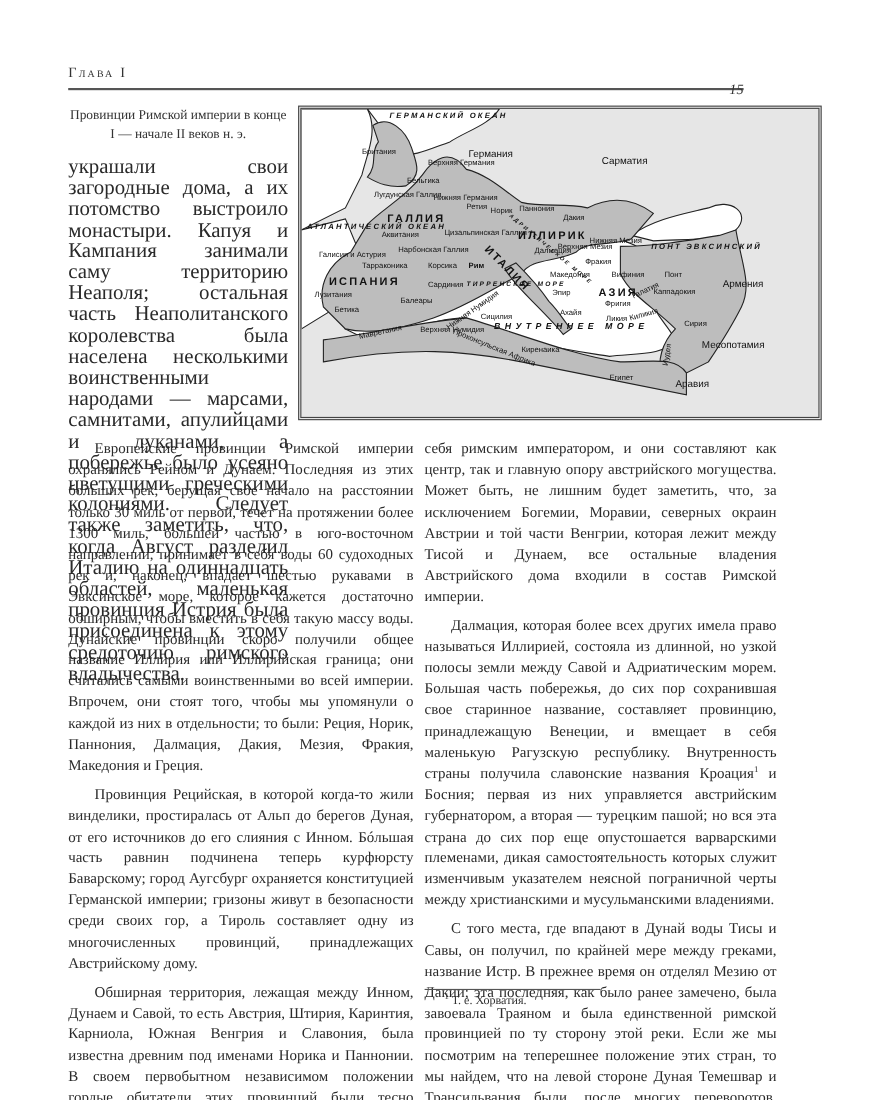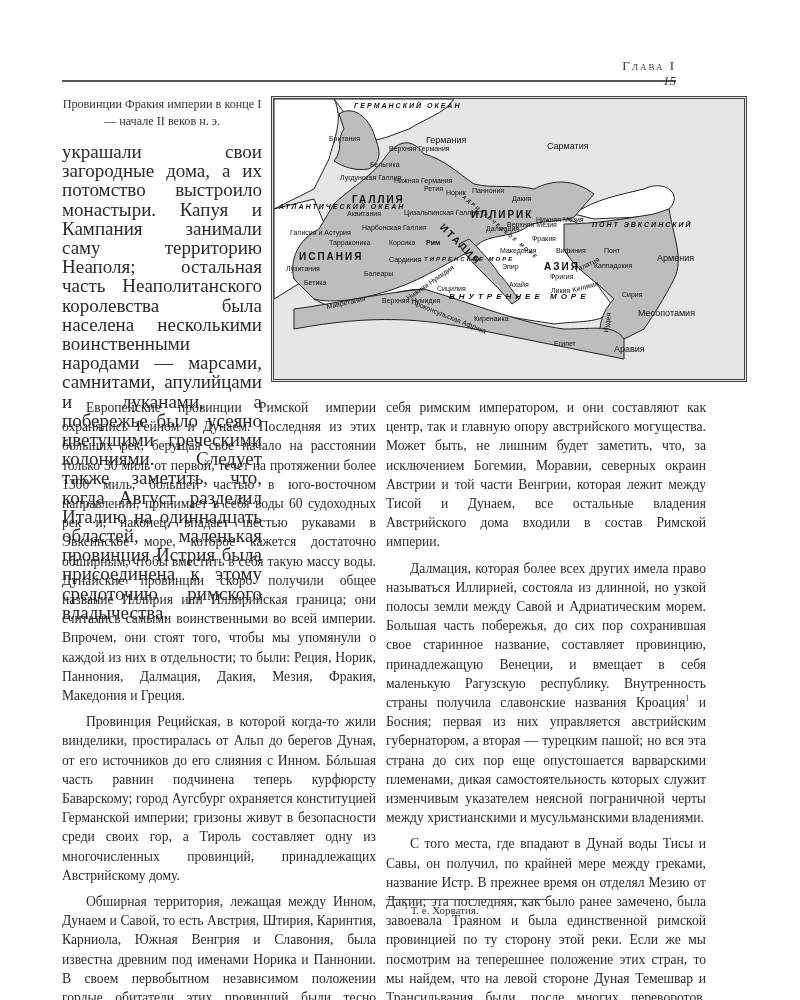--- a/index.html
+++ b/index.html
@@ -1,19 +1,19 @@
 <!DOCTYPE html>
 <html><head>
 <meta charset="utf-8">
 <style>
   html, body { margin:0; padding:0; background:#fff; }
   body { width:800px; height:1000px; position:relative; overflow:hidden; color:#2a2a2a;
          font-family:"Liberation Serif","DejaVu Serif",serif; }
   .header { position:absolute; left:62px; top:56px; width:614px; height:24px; border-bottom:2px solid #555; }
-  .header .title { position:absolute; left:0; right:0; top:2px; text-align:right; font-size:13px; letter-spacing:2px; font-variant:small-caps; color:#333; }
+  .header .title { position:absolute; left:0; right:0; top:2px; text-align:left; font-size:13px; letter-spacing:2px; font-variant:small-caps; color:#333; }
   .header .pageno { position:absolute; right:0; top:2px; font-size:13px; font-style:italic; color:#333;margin-top:15px; }
   .caption { position:absolute; left:62px; top:96px; width:200px; text-align:center; font-size:12.2px; line-height:17px; color:#333; }
   .side-text { position:absolute; left:62px; top:142px; width:200px; font-size:19px; line-height:19.2px; text-align:justify; hyphens:manual; }
   .map { position:absolute; left:271px; top:96px; width:476px; height:286px; border:3px double #444; background:#e6e6e6; box-sizing:border-box; overflow:hidden; }
   .map svg { position:absolute; left:0; top:0; }
   .map .lbl { position:absolute; font-family:"Liberation Sans","DejaVu Sans",sans-serif; font-size:7px; color:#111; white-space:nowrap; }
   .map .big { font-size:10px; font-weight:bold; letter-spacing:2px; }
   .map .sea { font-size:7px; font-style:italic; letter-spacing:2px; font-weight:bold; }
   .map .mid { font-size:9px; }
   .col { position:absolute; top:398px; width:314px; font-size:13.6px; line-height:19.2px; text-align:justify; }
@@ -26,21 +26,21 @@
   .footnote { position:absolute; left:404px; top:904px; font-size:11px; color:#333; }
 </style>
 </head>
 <body>
 
 <div class="header">
   <div class="title">Глава I</div>
   <div class="pageno">15</div>
 </div>
 
-<div class="caption">Провинции Фракия империи в конце I — начале II веков н. э.</div>
+<div class="caption">Провинции Римской империи в конце I — начале II веков н. э.</div>
 
 <div class="side-text">украшали свои загородные дома, а их потомство выстроило монастыри. Капуя и Кампания занимали саму территорию Неаполя; остальная часть Неаполитанского королевства была населена несколькими воинственными народами — марсами, самнитами, апулийцами и луканами, а побережье было усеяно цветущими греческими колониями. Следует также заметить, что, когда Август разделил Италию на одиннадцать областей, маленькая провинция Истрия была присоединена к этому средоточию римского владычества.</div>
 
 <div class="map">
   <svg width="458" height="280" viewBox="0 0 458 280">
 
     <path d="M0,0 L60,0 C70,20 60,40 55,60 L40,90 L0,110 Z" fill="#fff" stroke="#222" stroke-width="1"></path>
     <path d="M60,0 L180,0 C170,15 150,20 135,30 C120,35 100,45 90,40 Z" fill="#fff" stroke="#222" stroke-width="1"></path>
     <path d="M0,110 L40,100 L65,160 L0,200 Z" fill="#fff" stroke="#222" stroke-width="1"></path>
     <path d="M40,200 C90,190 140,170 190,150 C220,130 230,140 260,120 C290,110 320,130 330,150 C300,170 330,190 340,210 C330,225 300,222 280,225 C250,220 200,215 150,190 C120,190 90,205 60,210 Z" fill="#fff" stroke="#222" stroke-width="1"></path>

